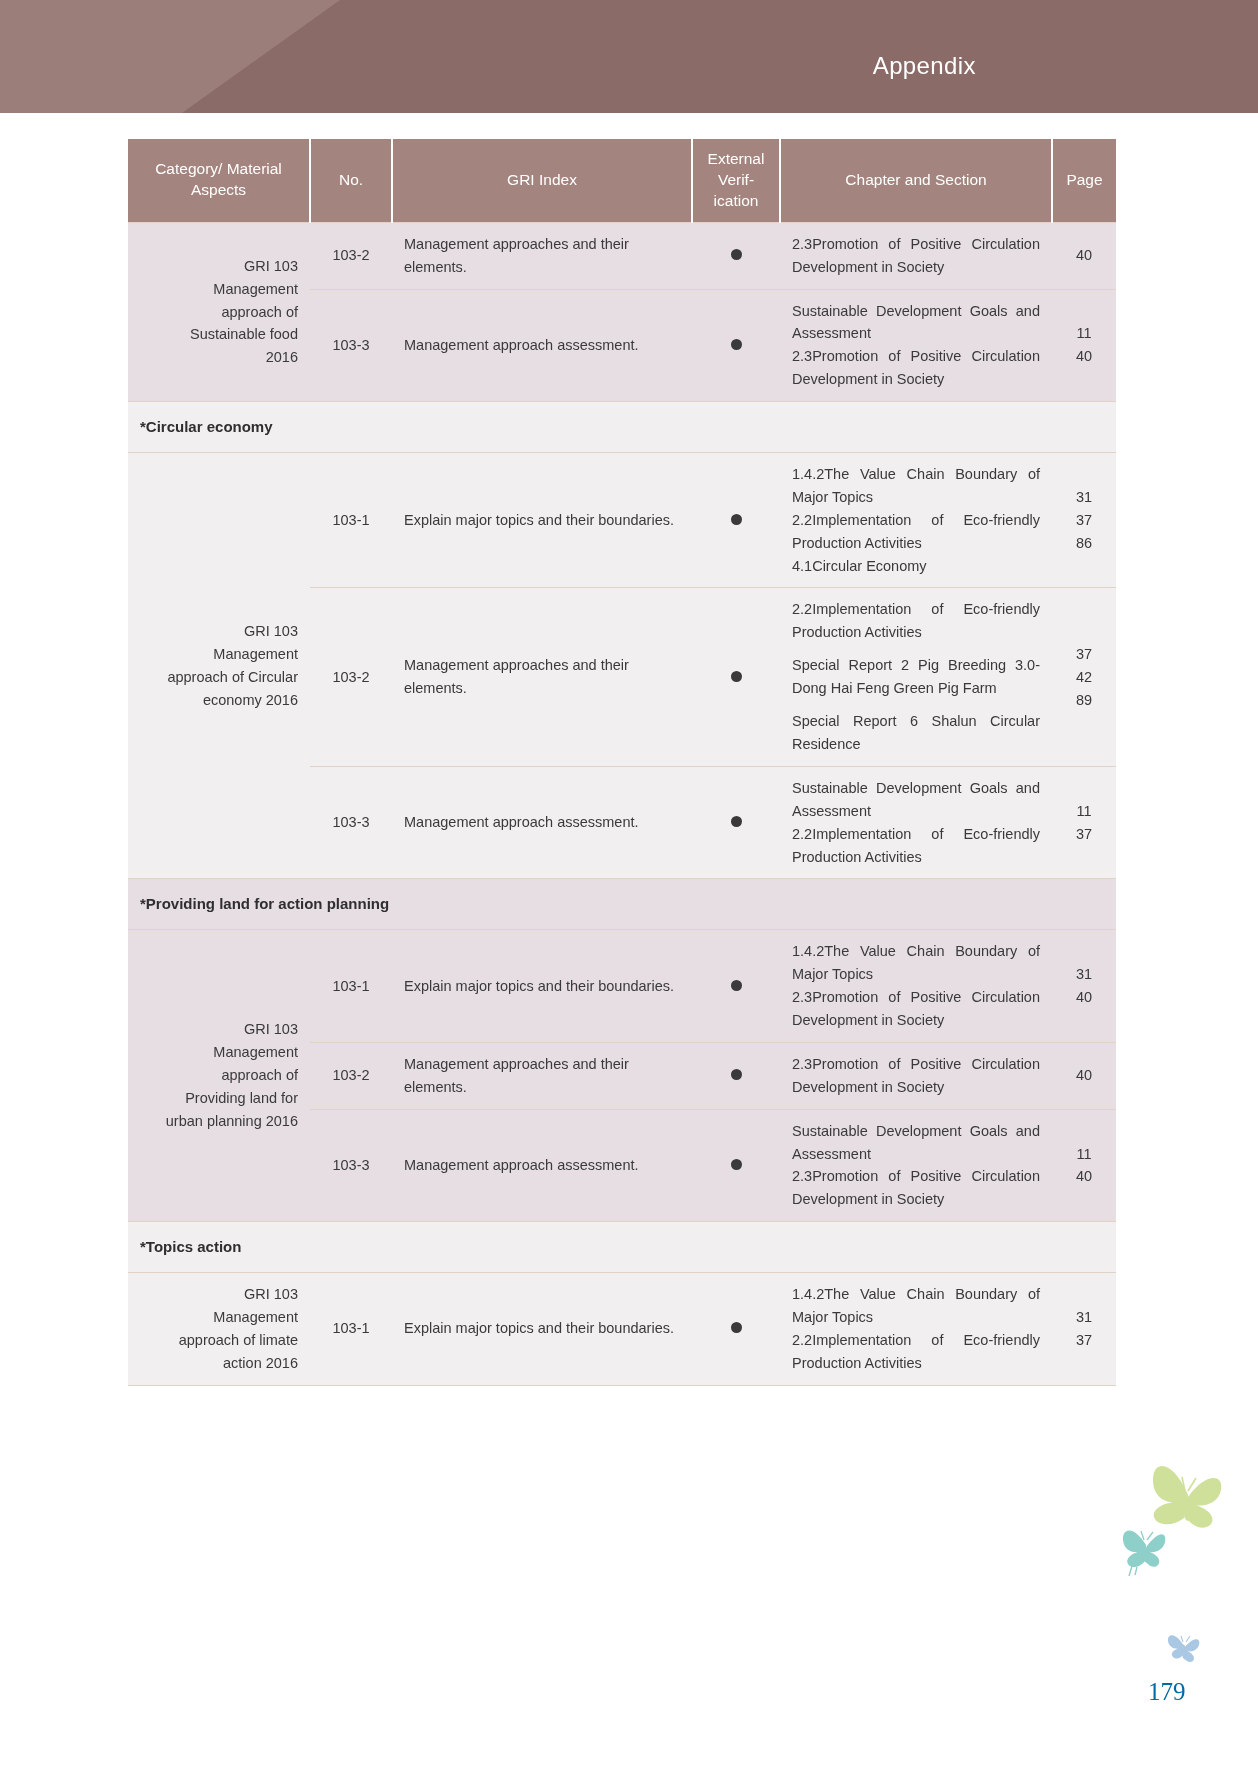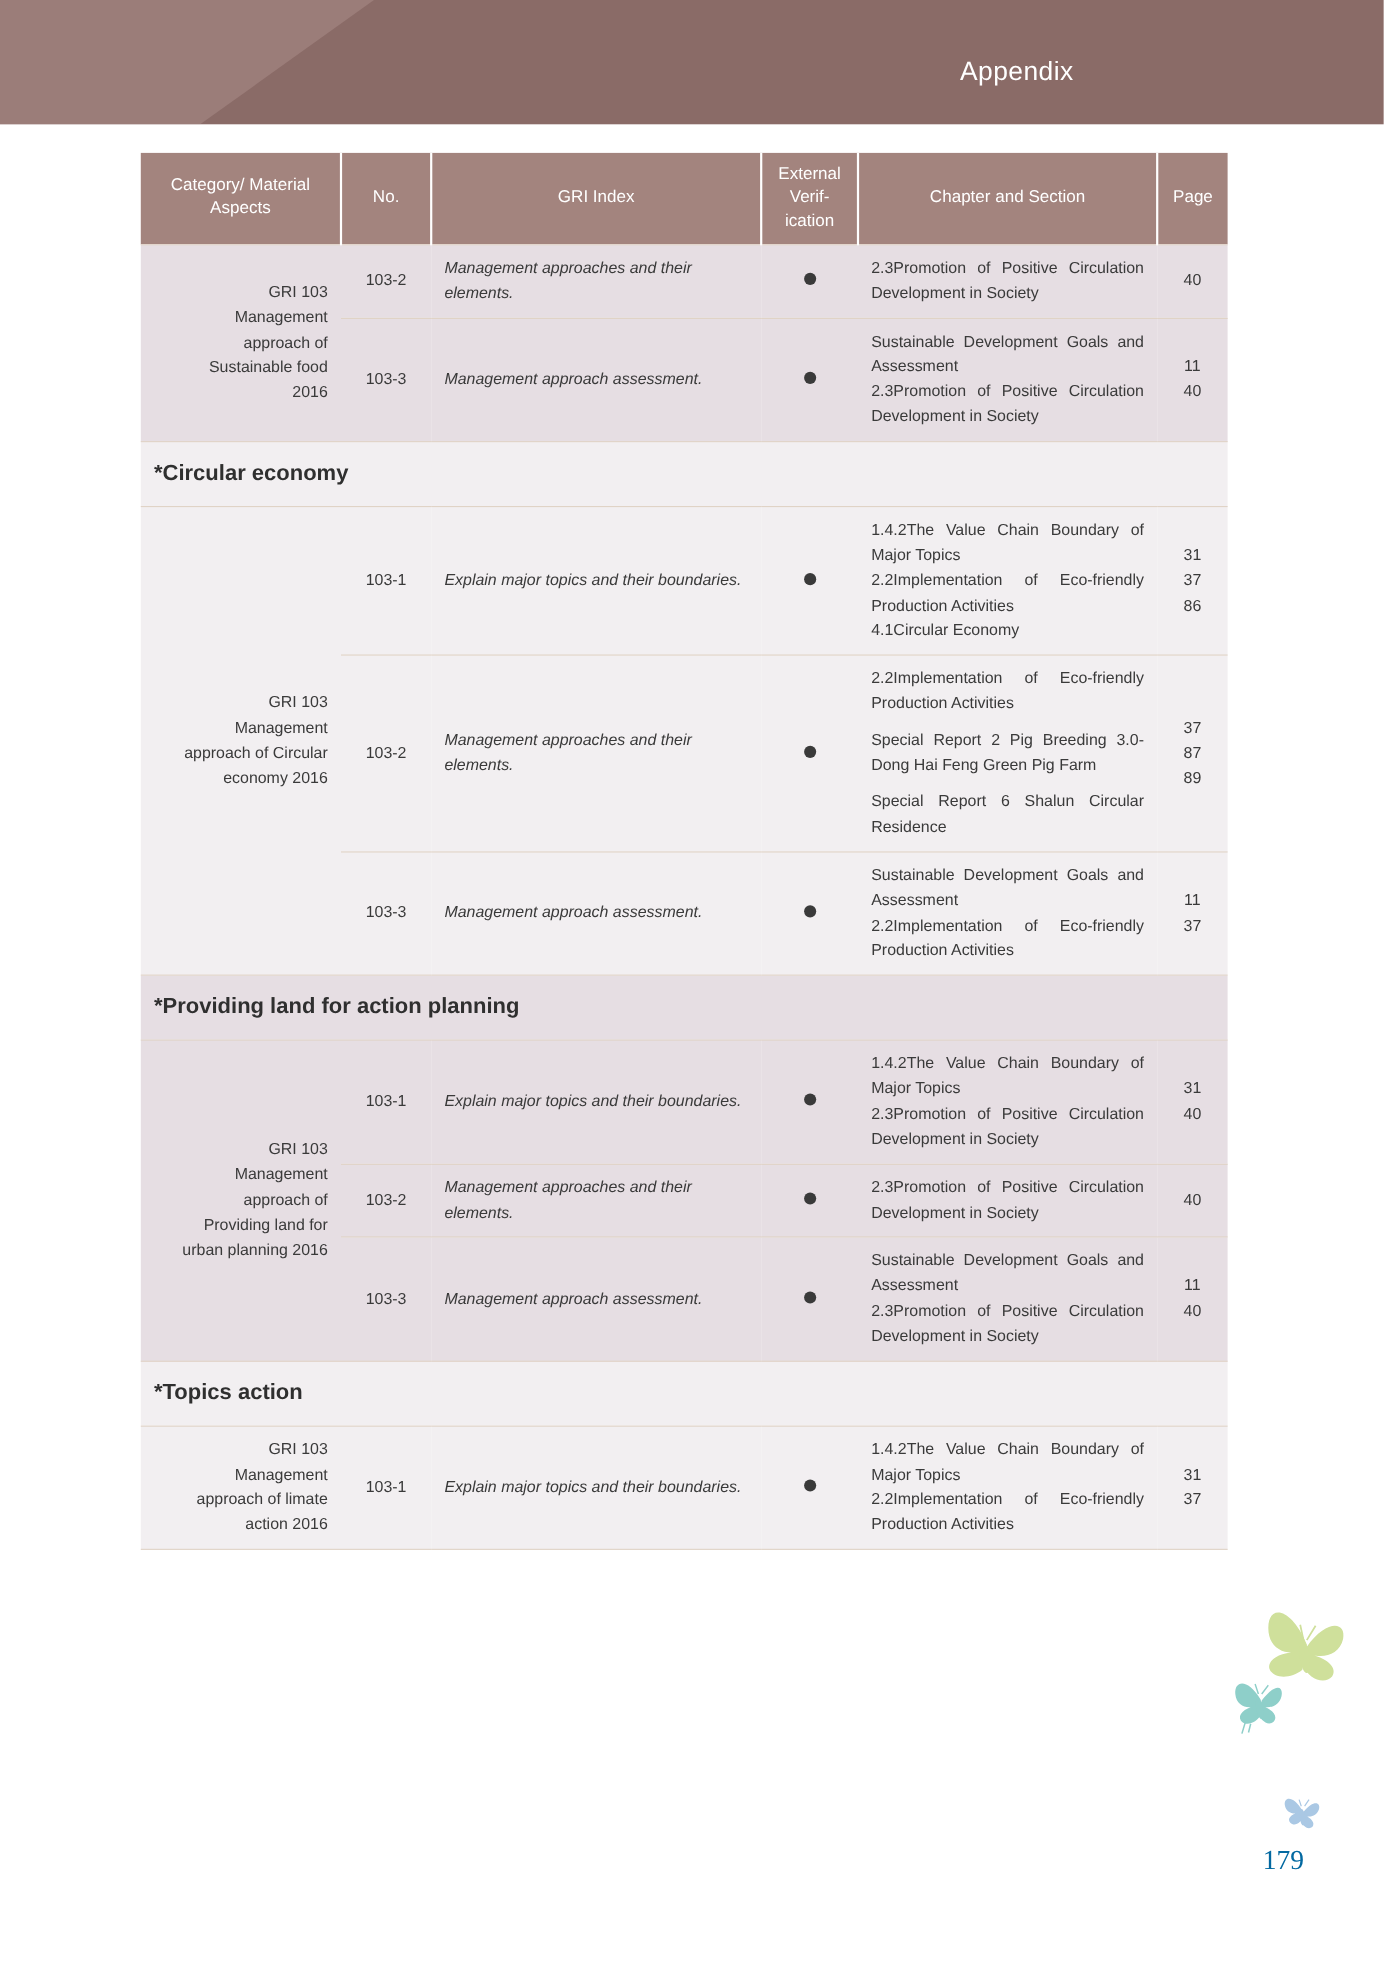--- a/index.html
+++ b/index.html
@@ -89,36 +89,36 @@
   tr.band-b td { background: #f2eff1; }
 
   td.cat {
     vertical-align: middle;
     padding-left: 12px;
     padding-right: 8px;
     border-top: none;
     text-align: right;
   }
   td.no   { text-align: center; padding-left: 4px; padding-right: 4px; }
-  td.gri  { padding-left: 16px; padding-right: 14px; font-style: italic; }
+  td.gri  { padding-left: 16px; padding-right: 14px; }
   td.ext  { text-align: center; }
   td.chap { text-align: justify; text-align-last: left; padding-left: 14px; padding-right: 14px; }
   td.page { text-align: center; padding-left: 2px; padding-right: 2px; }
 
   .dot {
     display: inline-block;
     width: 11px;
     height: 11px;
     border-radius: 50%;
     background: #3a3a3a;
   }
 
   
   tr.section-row td {
-    font-size: 20px;
+    font-size: 15px;
     font-weight: bold;
     color: #2f2f2f;
     padding: 13px 12px 13px 12px;
     border-top: 1px solid #e0d3c6;
     border-bottom: 1px solid #e0d3c6;
   }
   tr.section-row.band-a td { background: #e6dee3; }
   tr.section-row.band-b td { background: #f2eff1; }
 
   .chap-line { display: block; }
@@ -246,21 +246,21 @@
             </span>
             <span class="chap-block">
               <span class="chap-line">Special Report 2 Pig Breeding 3.0- Dong Hai Feng Green Pig Farm</span>
             </span>
             <span class="chap-block">
               <span class="chap-line">Special Report 6 Shalun Circular Residence</span>
             </span>
           </td>
           <td class="page">
             <span class="pg-line">37</span>
-            <span class="pg-line">87</span>
+            <span class="pg-line">42</span>
             <span class="pg-line">89</span>
           </td>
         </tr>
         <tr class="band-b">
           <td class="no">103-3</td>
           <td class="gri">Management approach assessment.</td>
           <td class="ext"><span class="dot"></span></td>
           <td class="chap">
             <span class="chap-block">
               <span class="chap-line">Sustainable Development Goals and Assessment</span>

